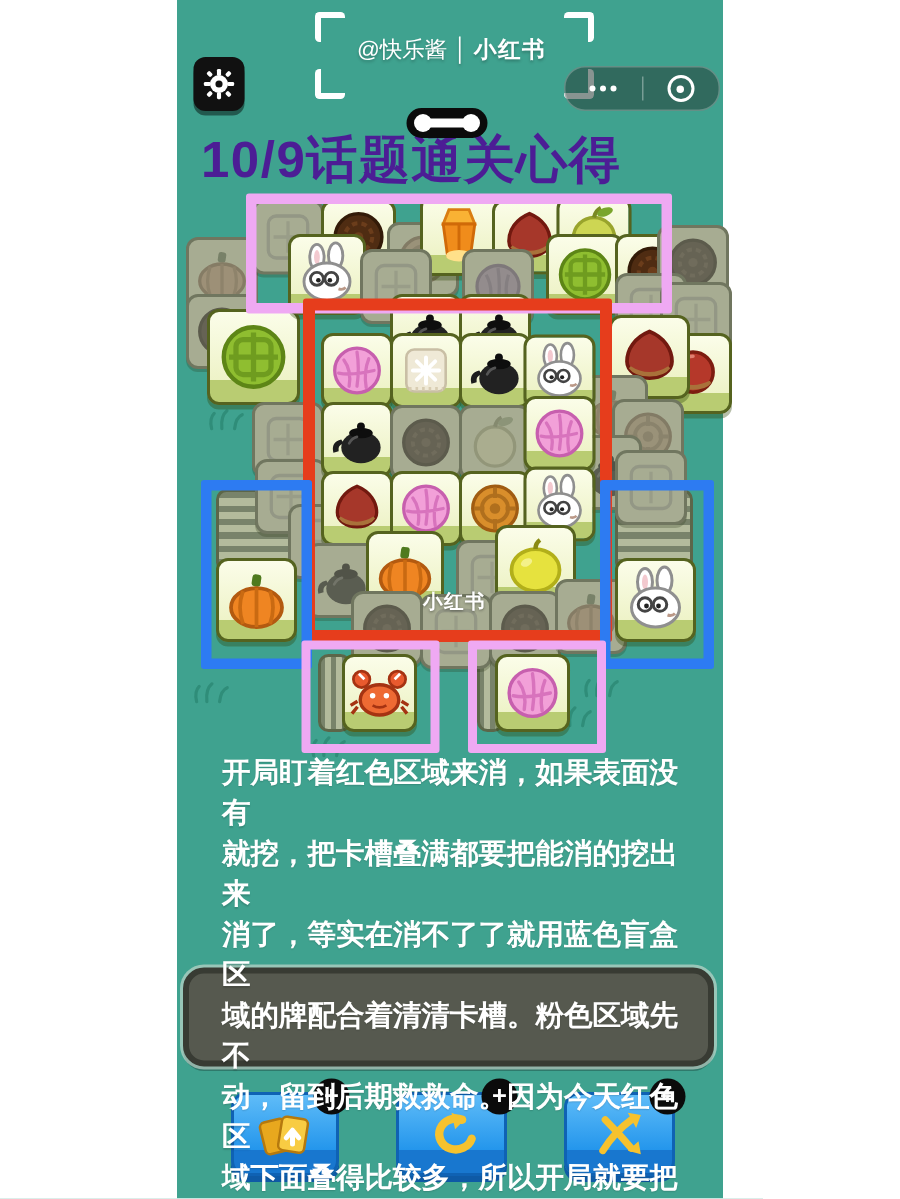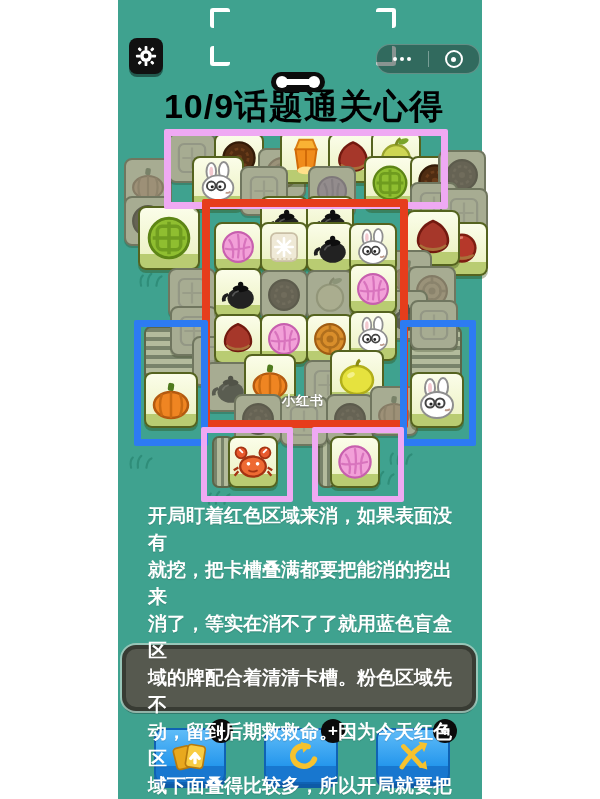--- a/index.html
+++ b/index.html
@@ -25,22 +25,22 @@
   .bone i.l{left:5px}.bone i.r{right:5px}
   .bone em{position:absolute;left:12px;right:12px;top:7px;height:6px;background:#fff;}
   .capsule{position:absolute;left:258px;top:44px;width:102px;height:28px;border-radius:14px;
            background:rgba(38,60,54,.55);border:1px solid rgba(255,255,255,.25);display:flex;z-index:4;}
   .cap-half{flex:1;display:flex;align-items:center;justify-content:center;gap:3px;}
   .cap-div{width:1px;background:rgba(255,255,255,.35);margin:6px 0;}
   .cap-dot{width:4px;height:4px;border-radius:50%;background:#fff;}
   .cap-ring{width:14px;height:14px;border:2px solid #fff;border-radius:50%;display:flex;align-items:center;justify-content:center;}
   .cap-ring i{width:5px;height:5px;background:#fff;border-radius:50%;}
 
-  .page-title{position:absolute;left:4px;top:84px;width:100%;text-align:center;font-size:34px;
-              font-weight:bold;letter-spacing:1px;color:#000000;z-index:3;white-space:nowrap;}
+  .page-title{position:absolute;left:16px;top:84px;width:100%;font-size:34px;
+              font-weight:bold;letter-spacing:1px;color:#4c1d95;z-index:3;white-space:nowrap;}
 
   
   .tile{position:absolute;width:44px;height:46px;border-radius:8px;border:2px solid #55631f;
         background:linear-gradient(#fbfde9,#eef3c8 76%,#b9cc72 76%);box-shadow:0 3px 0 rgba(45,70,10,.35);z-index:1;}
   .tile svg{position:absolute;left:1px;top:1px;width:calc(100% - 2px);height:calc(100% - 2px);}
   .tile.dim{background:#a7ac92;border-color:#70765f;box-shadow:0 2px 0 rgba(40,50,20,.25);}
   .tile.dim svg{opacity:.55;filter:saturate(.3) brightness(.85);}
   .deck{position:absolute;border-radius:7px;border:2px solid #5c6649;z-index:1;}
   .deck.h{background:repeating-linear-gradient(180deg,#78836a 0 4px,#b3bb9c 4px 9px);}
   .deck.v{background:repeating-linear-gradient(90deg,#78836a 0 3px,#b3bb9c 3px 7px);}
@@ -203,20 +203,25 @@
       <svg width="22" height="22">
           <use href="#sym-gear"></use>
         </svg>
     </div>
 
     <span class="corner tl" style="left:92px;top:8px"></span>
     <span class="corner tr" style="left:258px;top:8px"></span>
     <span class="corner bl" style="left:92px;top:46px"></span>
     <span class="corner br" style="left:258px;top:46px"></span>
 
+    <div class="wm-text">
+      <span>@快乐酱</span>
+      <span>│</span>
+      <span class="brand">小红书</span>
+    </div>
 
 
     <div class="bone">
       <i class="l"></i>
         <i class="r"></i>
         <em></em>
     </div>
 
     <div class="capsule">
       <div class="cap-half">

